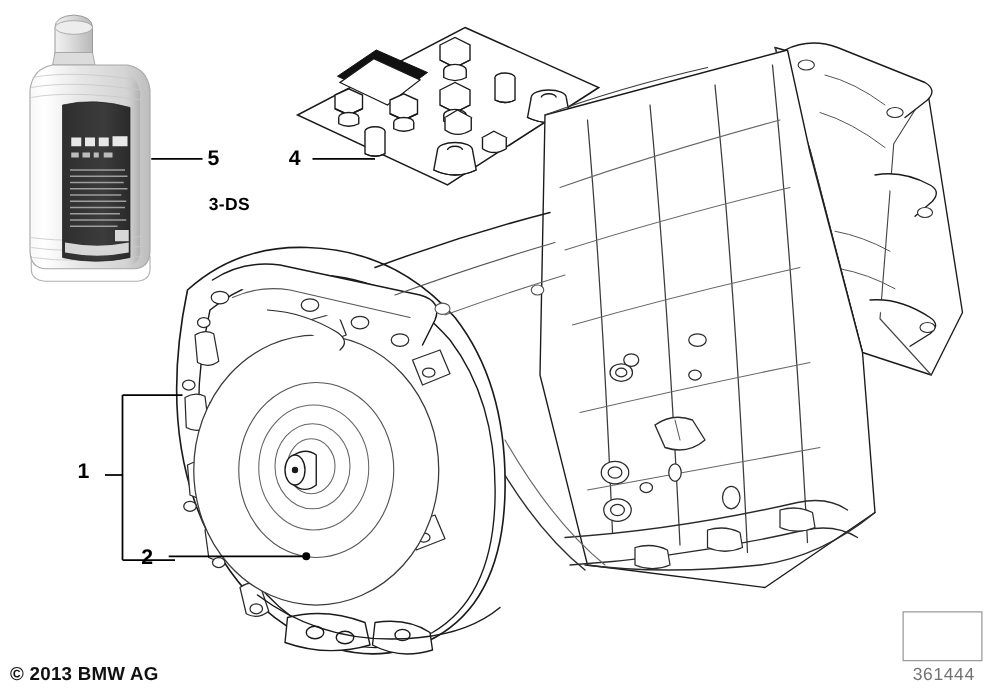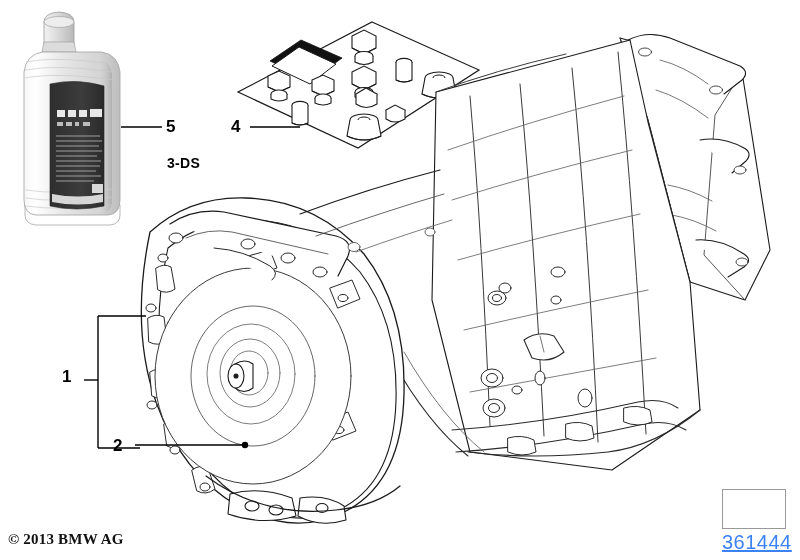--- a/index.html
+++ b/index.html
@@ -44,32 +44,30 @@
   }
   #copyright {
     position: absolute;
     left: 8px;
     top: 531px;
     font-size: 15px;
     font-weight: bold;
     color: #111111;
     letter-spacing: 0.2px;
     white-space: nowrap;
-    font-family: Liberation Serif, serif;
   }
   #diagram-number {
     position: absolute;
     left: 722px;
     top: 531px;
     width: 66px;
     text-align: center;
-    font-size: 20px;
-    color: #3b82f6;
+    font-size: 14px;
+    color: #737373;
     letter-spacing: 0.5px;
-    text-decoration: underline;
   }
   #arrow-box {
     position: absolute;
     left: 722px;
     top: 489px;
     width: 64px;
     height: 40px;
     border: 1px solid #999999;
     background: #ffffff;
     box-sizing: border-box;

